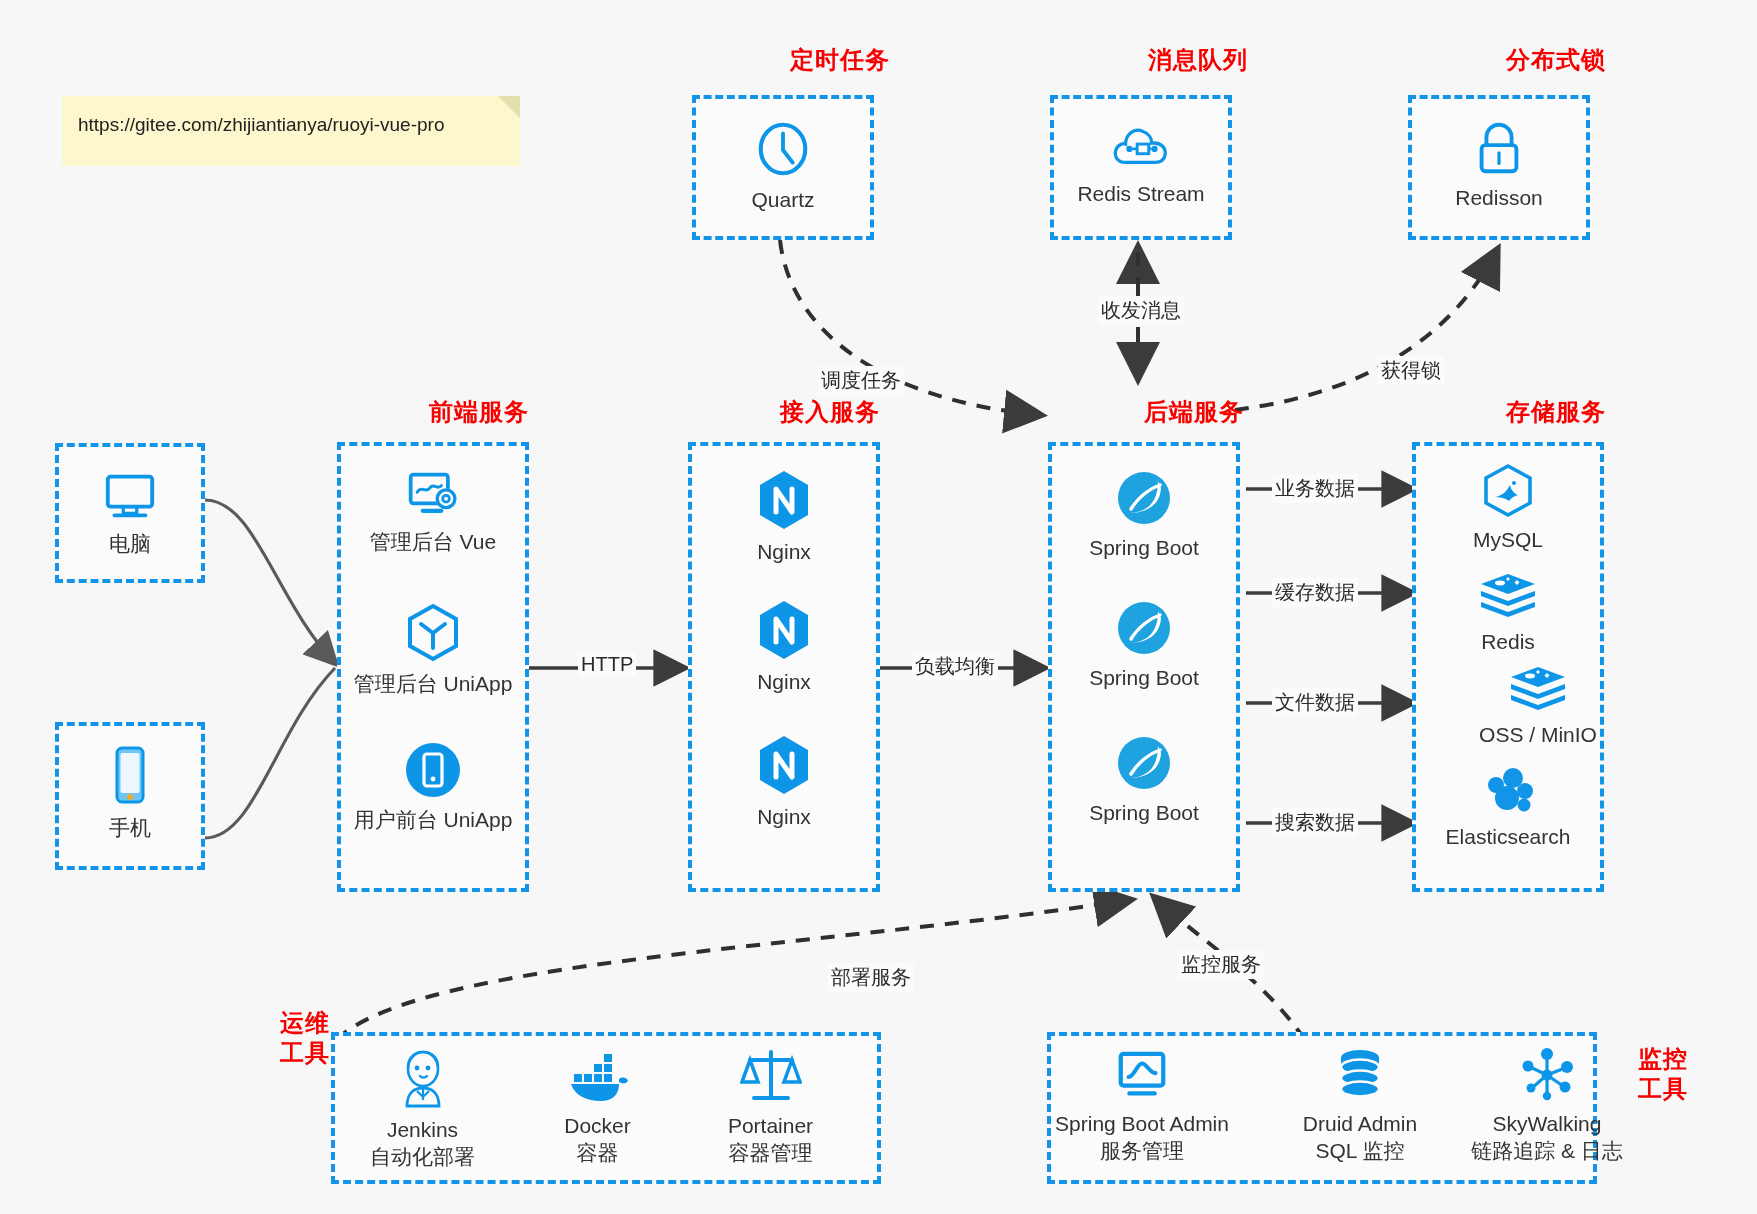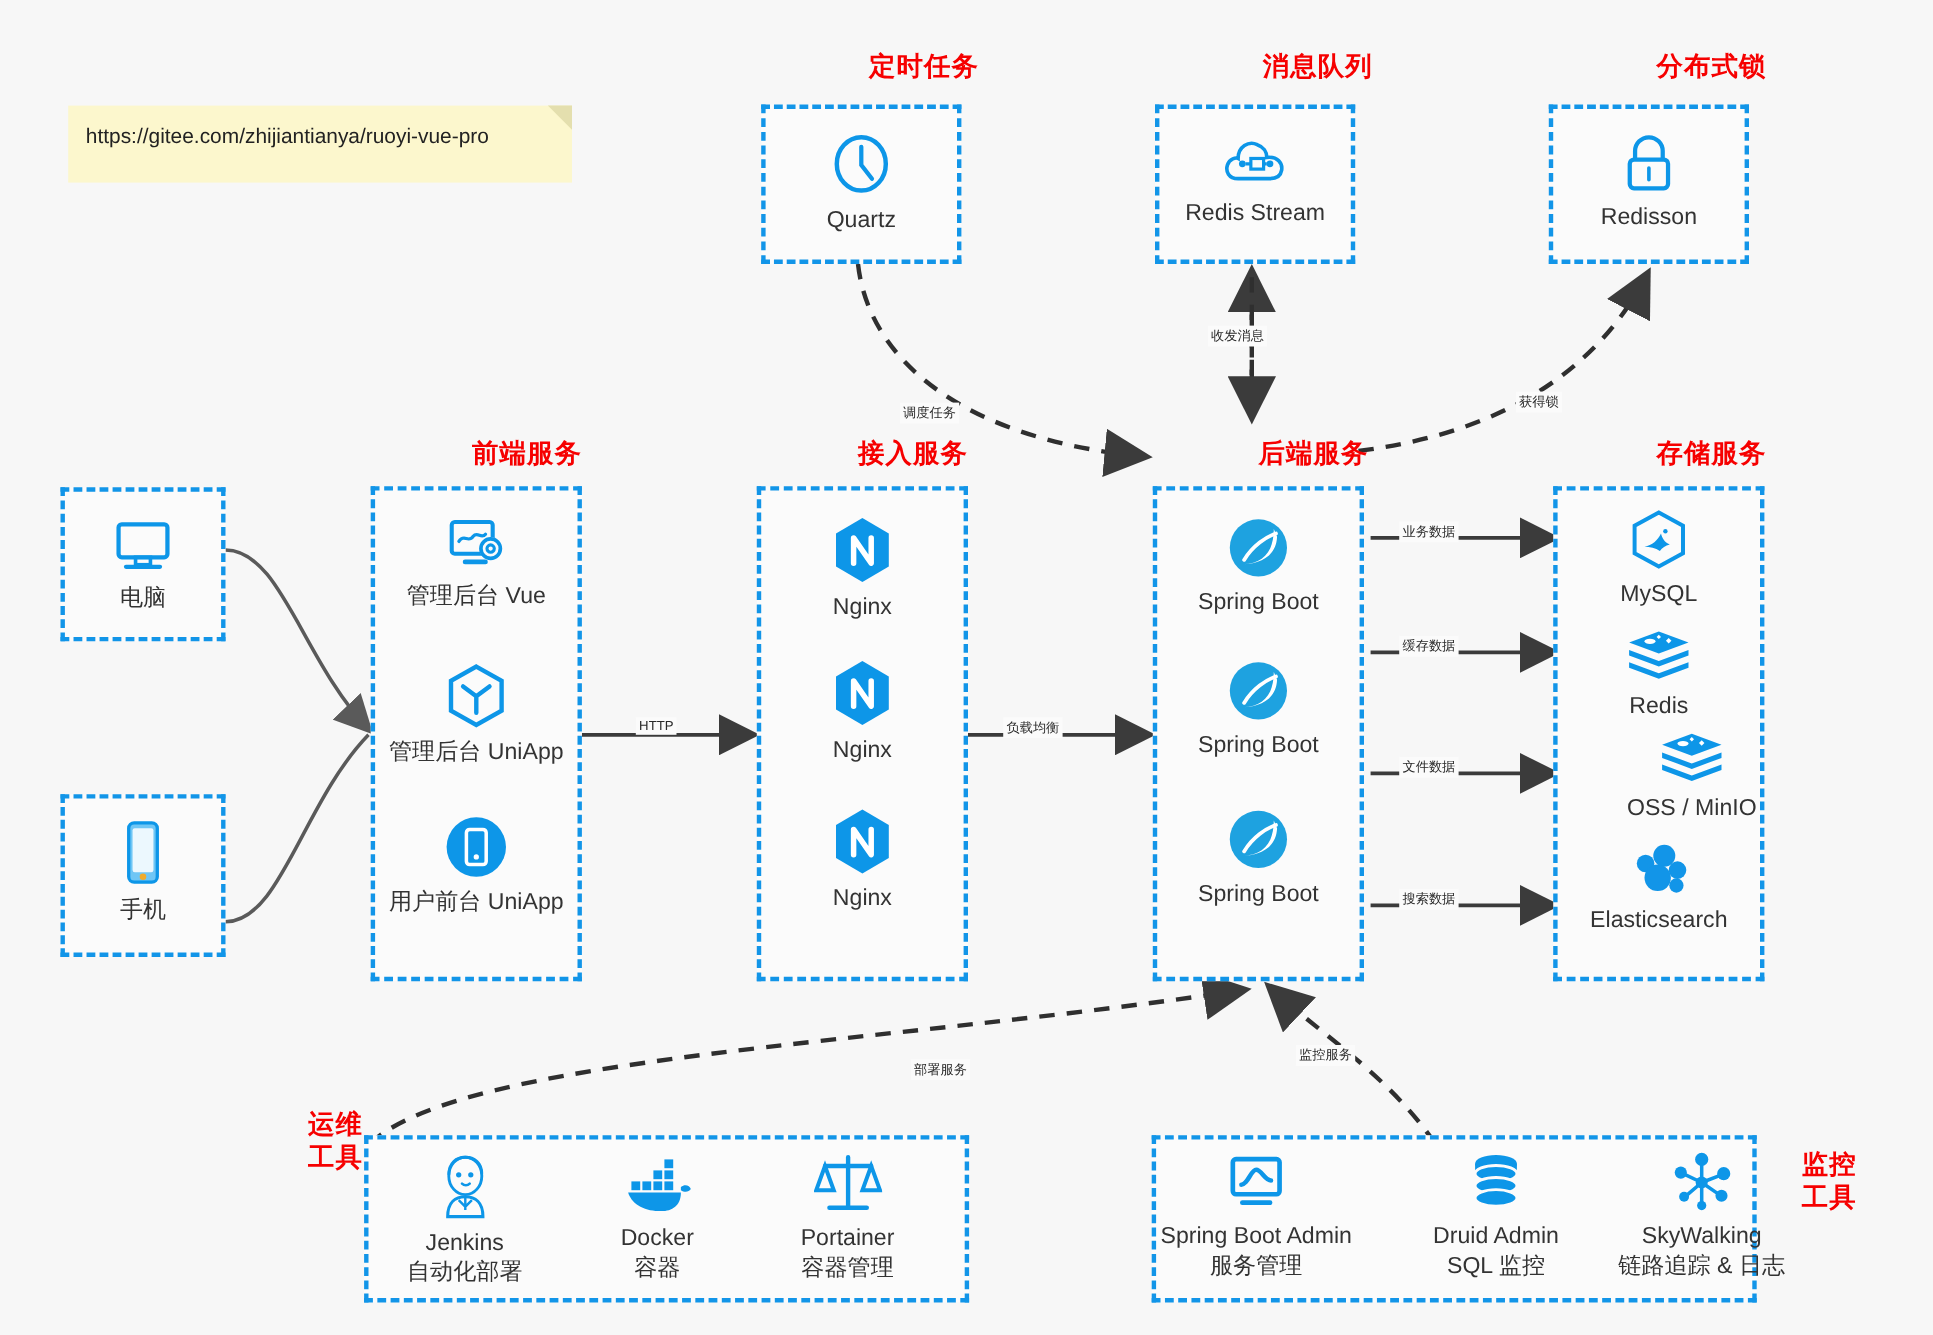--- a/index.html
+++ b/index.html
@@ -60,21 +60,21 @@
   }
   .node .cap{margin-top:6px;display:block;}
   .node .cap2{display:block;}
   .icon{display:block;margin:0 auto;}
 
   
   .elabel{
     position:absolute;
     background:#fbfbfb;
     color:#2a2a2a;
-    font-size:12px;
+    font-size:20px;
     padding:1px 3px;
     white-space:nowrap;
   }
   svg.wires{position:absolute;left:0;top:0;width:1757px;height:1214px;overflow:visible;}
 </style>
 </head>
 <body>
 
 <div id="stage">
 

